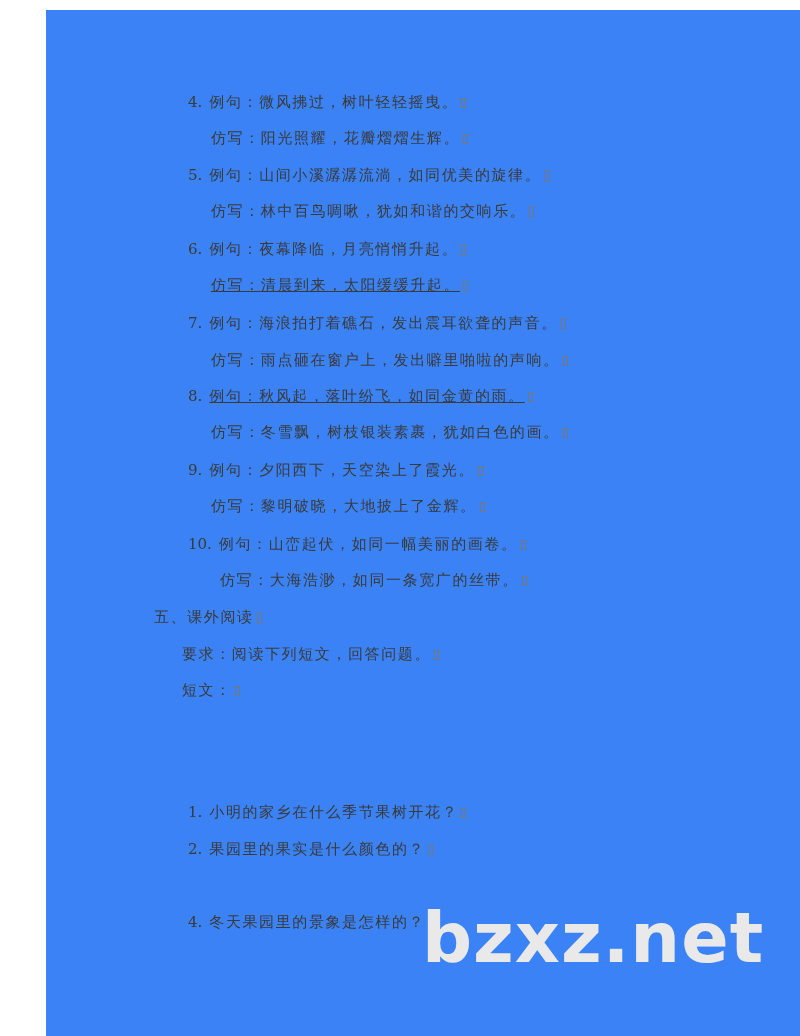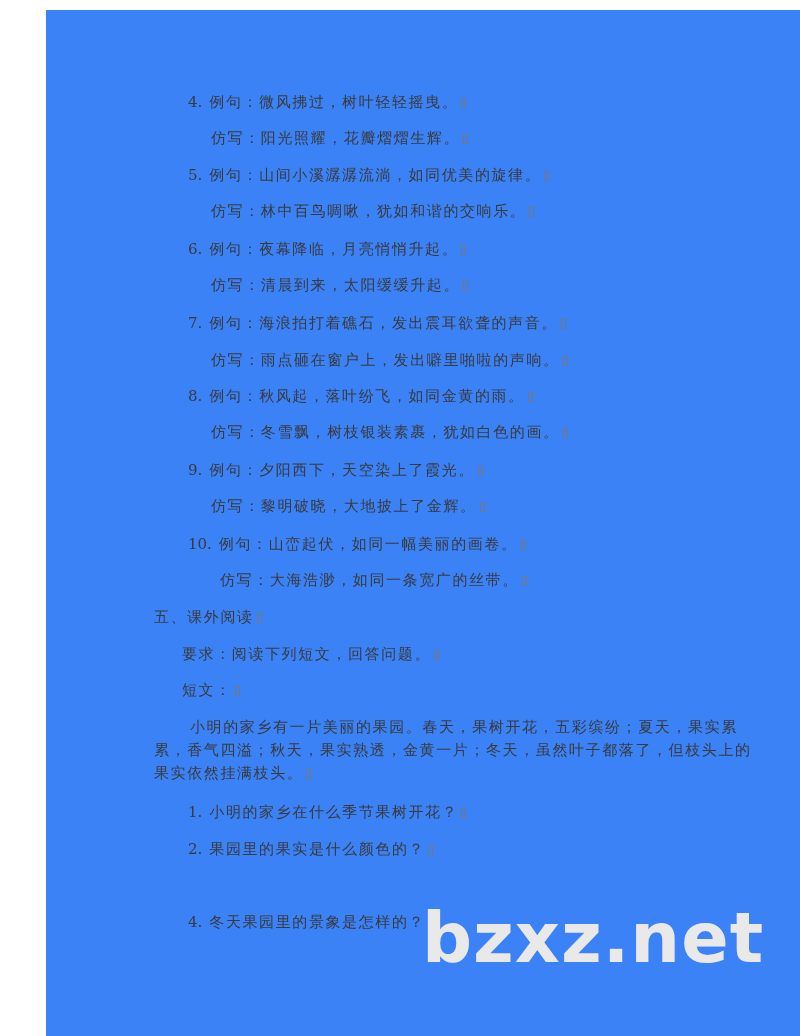--- a/index.html
+++ b/index.html
@@ -87,32 +87,32 @@
   <div class="line" style="left:142px; top:156px;">
     <span class="num">5.</span><span>例句：</span><span>山间小溪潺潺流淌，如同优美的旋律。</span><span class="mark"></span>
   </div>
   <div class="line" style="left:165px; top:192px;">
     <span>仿写：</span><span>林中百鸟啁啾，犹如和谐的交响乐。</span><span class="mark"></span>
   </div>
 
   <div class="line" style="left:142px; top:230px;">
     <span class="num">6.</span><span>例句：</span><span>夜幕降临，月亮悄悄升起。</span><span class="mark"></span>
   </div>
-  <div class="line" style="left:165px; top:266px;">
+  <div class="line" style="left:165px; top:266px;text-decoration:underline;">
     <span>仿写：</span><span>清晨到来，太阳缓缓升起。</span><span class="mark"></span>
   </div>
 
   <div class="line" style="left:142px; top:304px;">
     <span class="num">7.</span><span>例句：</span><span>海浪拍打着礁石，发出震耳欲聋的声音。</span><span class="mark"></span>
   </div>
   <div class="line" style="left:165px; top:341px;">
     <span>仿写：</span><span>雨点砸在窗户上，发出噼里啪啦的声响。</span><span class="mark"></span>
   </div>
 
-  <div class="line" style="left:142px; top:377px;">
+  <div class="line" style="left:142px; top:377px;text-decoration:underline;">
     <span class="num">8.</span><span>例句：</span><span>秋风起，落叶纷飞，如同金黄的雨。</span><span class="mark"></span>
   </div>
   <div class="line" style="left:165px; top:413px;">
     <span>仿写：</span><span>冬雪飘，树枝银装素裹，犹如白色的画。</span><span class="mark"></span>
   </div>
 
   <div class="line" style="left:142px; top:451px;text-align:center;">
     <span class="num">9.</span><span>例句：</span><span>夕阳西下，天空染上了霞光。</span><span class="mark"></span>
   </div>
   <div class="line" style="left:165px; top:487px;text-align:center;">
@@ -128,23 +128,20 @@
 
   <div class="line" style="left:108px; top:598px;">
     <span>五、课外阅读</span><span class="mark"></span>
   </div>
   <div class="line" style="left:136px; top:635px;">
     <span>要求：阅读下列短文，回答问题。</span><span class="mark"></span>
   </div>
   <div class="line" style="left:136px; top:671px;text-align:center;">
     <span>短文：</span><span class="mark"></span>
   </div>
-  <div class="para" style="top:706px;">
-    <span>小明的家乡有一片美丽的果园。春天，果树开花，五彩缤纷；夏天，果实累累，香气四溢；秋天，果实熟透，金黄一片；冬天，虽然叶子都落了，但枝头上的果实依然挂满枝头。</span><span class="mark"></span>
-  </div>
 
   <div class="line" style="left:142px; top:793px;">
     <span class="num">1.</span><span>小明的家乡在什么季节果树开花？</span><span class="mark"></span>
   </div>
   <div class="line" style="left:142px; top:830px;">
     <span class="num">2.</span><span>果园里的果实是什么颜色的？</span><span class="mark"></span>
   </div>
   <div class="line" style="left:142px; top:903px;">
     <span class="num">4.</span><span>冬天果园里的景象是怎样的？</span><span class="mark"></span>
   </div>

